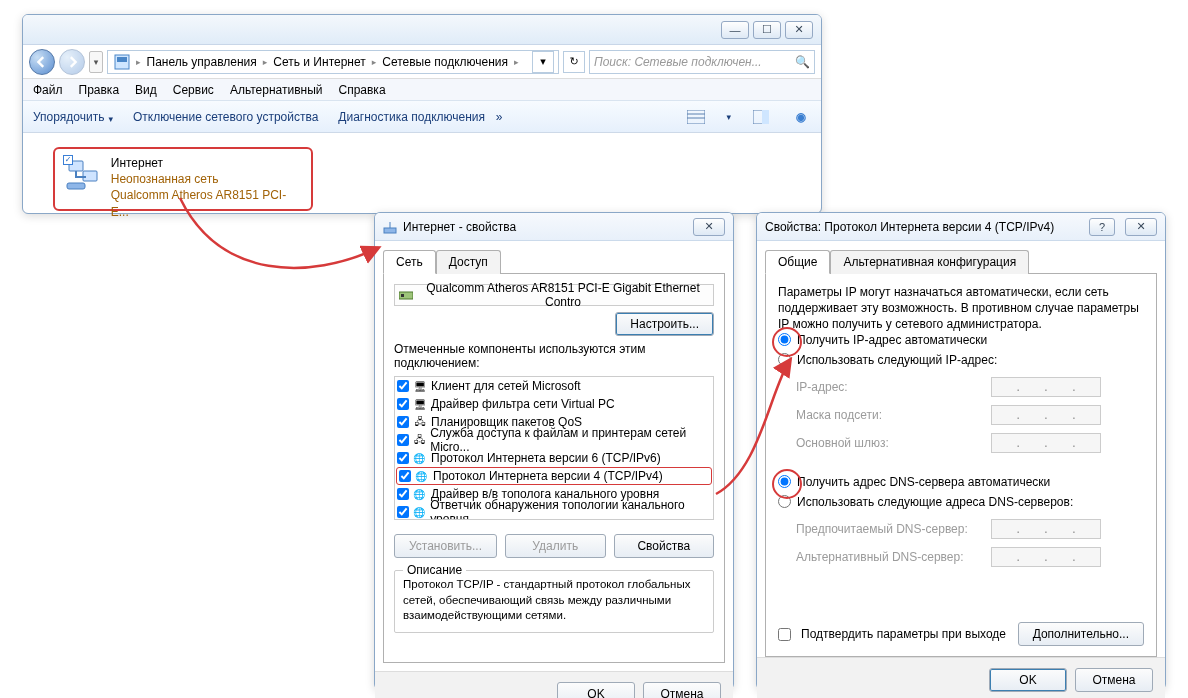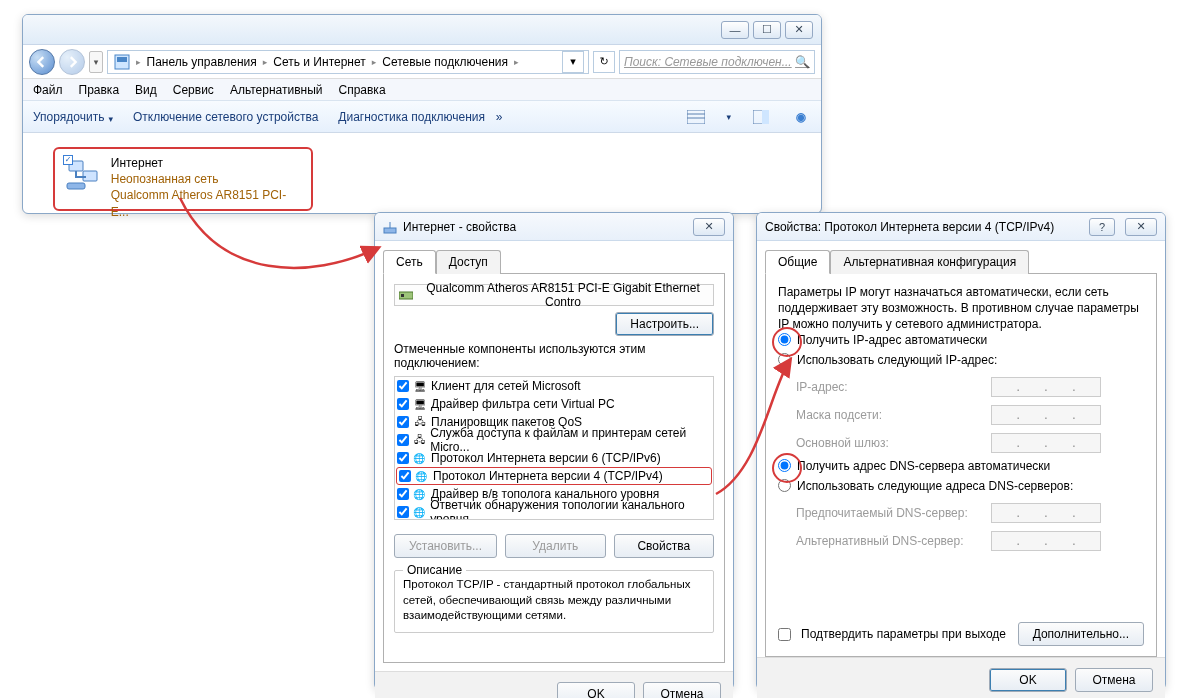--- a/index.html
+++ b/index.html
@@ -10,21 +10,21 @@
   .titlebar1 { height: 30px; background: linear-gradient(to bottom,#f4f8fc,#e0ecf8); display:flex; justify-content:flex-end; align-items:center; padding:0 8px; border-bottom:1px solid #c8d6e8; border-radius: 5px 5px 0 0;}
   .winbtn { width: 28px; height: 18px; border:1px solid #95a9c4; border-radius:3px; margin-left:4px; display:flex; align-items:center; justify-content:center; background: linear-gradient(#fefefe,#dee9f5); font-size:11px; color:#3b4a5c;}
   .navrow { height: 34px; display:flex; align-items:center; padding: 3px 6px; gap:4px; border-bottom:1px solid #ddd;}
   .navbtn-round { width:26px; height:26px; border-radius:50%; background: radial-gradient(circle at 30% 30%, #c9dff5, #5a8dcf); border:1px solid #5579a8; display:flex; align-items:center; justify-content:center; color:#fff;}
   .navbtn-drop { width:14px; height:22px; border:1px solid #c0c0c0; border-radius:2px; background:#f7f7f7; display:flex; align-items:center; justify-content:center; font-size:9px; color:#555;}
   .breadcrumb { flex:1; height:24px; border:1px solid #b8cce0; background:#fff; display:flex; align-items:center; padding:0 4px; gap:4px;}
   .bc-item { color:#000; padding:0 2px;}
   .bc-sep { color:#888; font-size:9px;}
   .bc-drop { margin-left:auto; display:flex; gap:2px;}
   .btn-sq { width:22px; height:22px; border:1px solid #b8cce0; background:#fff; display:flex; align-items:center; justify-content:center; font-size:11px;}
-  .searchbox { width:196px; height:24px; border:1px solid #b8cce0; display:flex; align-items:center; padding:0 4px; color:#999; font-style:italic; position:relative;text-decoration:underline;}
+  .searchbox { width:226px; height:24px; border:1px solid #b8cce0; display:flex; align-items:center; padding:0 4px; color:#999; font-style:italic; position:relative;}
   .searchbox .sicon { margin-left:auto; font-style:normal; color:#4978bb;}
   .menubar { height:22px; background:#f4f7fc; display:flex; align-items:center; gap:16px; padding:0 10px; border-bottom:1px solid #d9e4f0;}
   .menubar span { color:#000; cursor:default;}
   .toolbar { height:32px; background:linear-gradient(#f7fbff,#e6f0fc); display:flex; align-items:center; gap:20px; padding:0 10px; border-bottom:1px solid #cdd9e8;}
   .toolbar .ti { color:#1a3e7a; cursor:default; display:flex; align-items:flex-end; gap:4px;}
   .toolbar .spacer { flex:1;}
   .tb-icon { width:20px; height:20px; display:flex; align-items:center; justify-content:center; font-size:12px;}
   .conn-item { position:absolute; left:30px; top:132px; width:260px; height:64px; border:2px solid #d63a3a; border-radius:6px; display:flex; padding:6px 8px; gap:8px; }
   .conn-icon { width:40px; height:40px; position:relative; display:flex; align-items:center; justify-content:center; flex-direction:column; }
   .conn-icon .chk { width:10px; height:10px; border:1px solid #3a7fd6; background:#fff; position:absolute; top:0; left:0; font-size:8px; text-align:center; line-height:8px; color:#2b6cc0;}
@@ -300,21 +300,21 @@
             <label>Основной шлюз:</label>
             <div class="ipbox">
               <span>.</span>
               <span>.</span>
               <span>.</span>
             </div>
           </div>
       </div>
     </div>
 
-    <div class="radio-group" style="margin-top:6px">
+    <div class="radio-group" style="margin-top:22px">
       <div class="radio-row">
         <span class="circled">
             <input type="radio" name="dns" checked="" style="">
           </span>
         <span>Получить адрес DNS-сервера автоматически</span>
       </div>
       <div class="radio-row">
         <input type="radio" name="dns" style="">
         <span>Использовать следующие адреса DNS-серверов:</span>
       </div>

